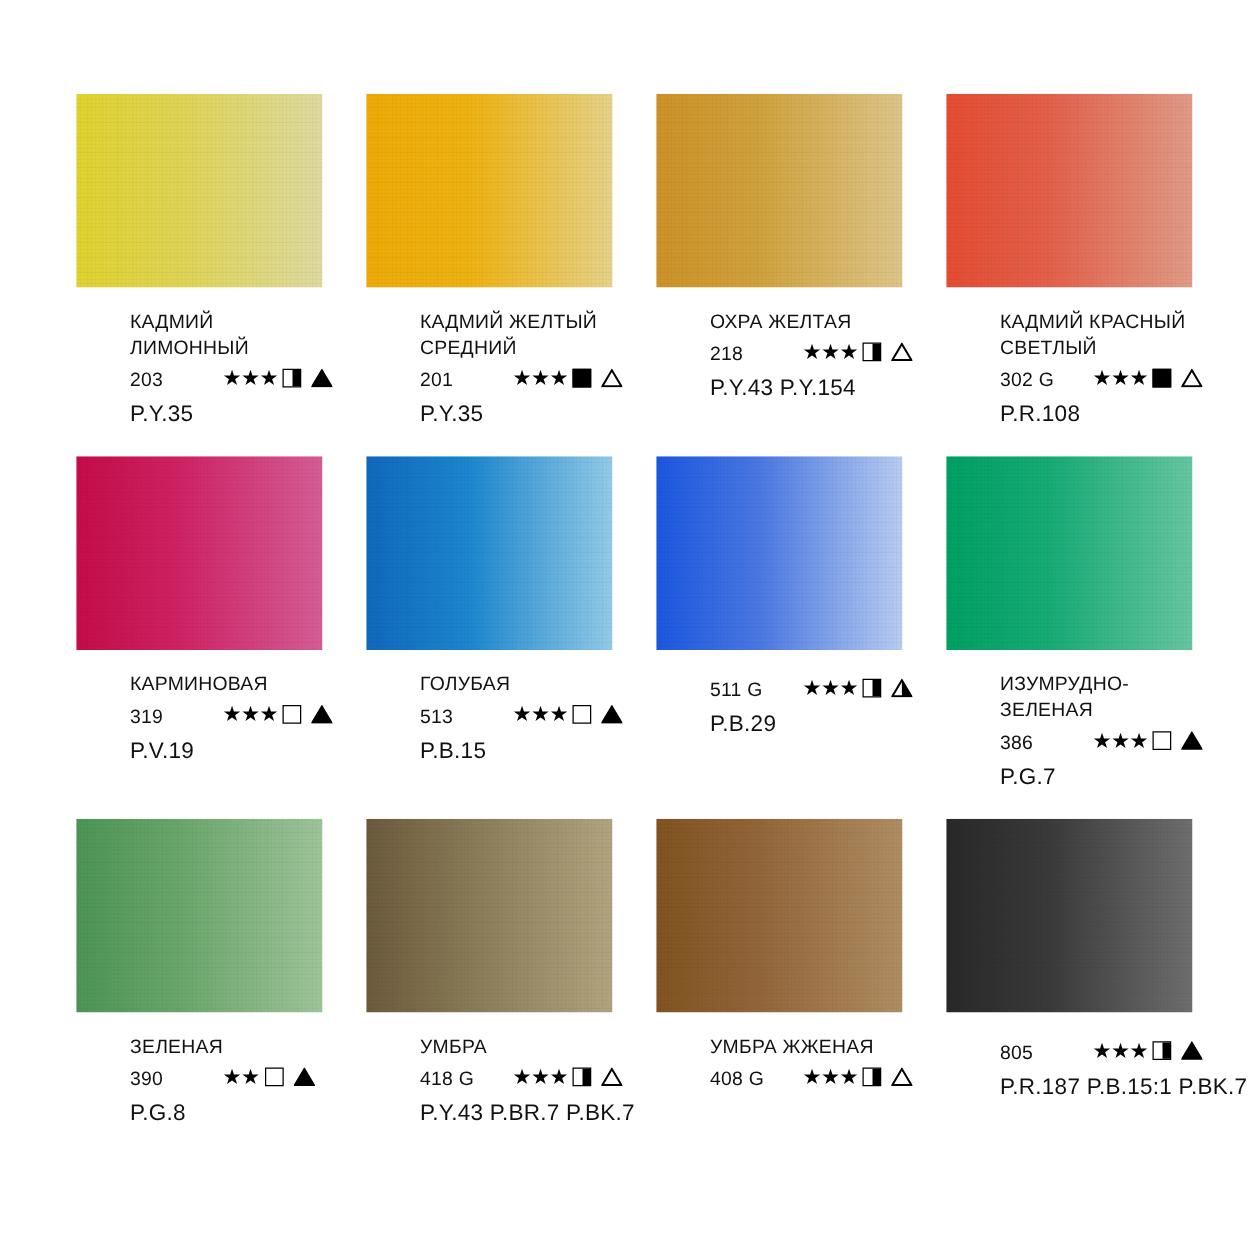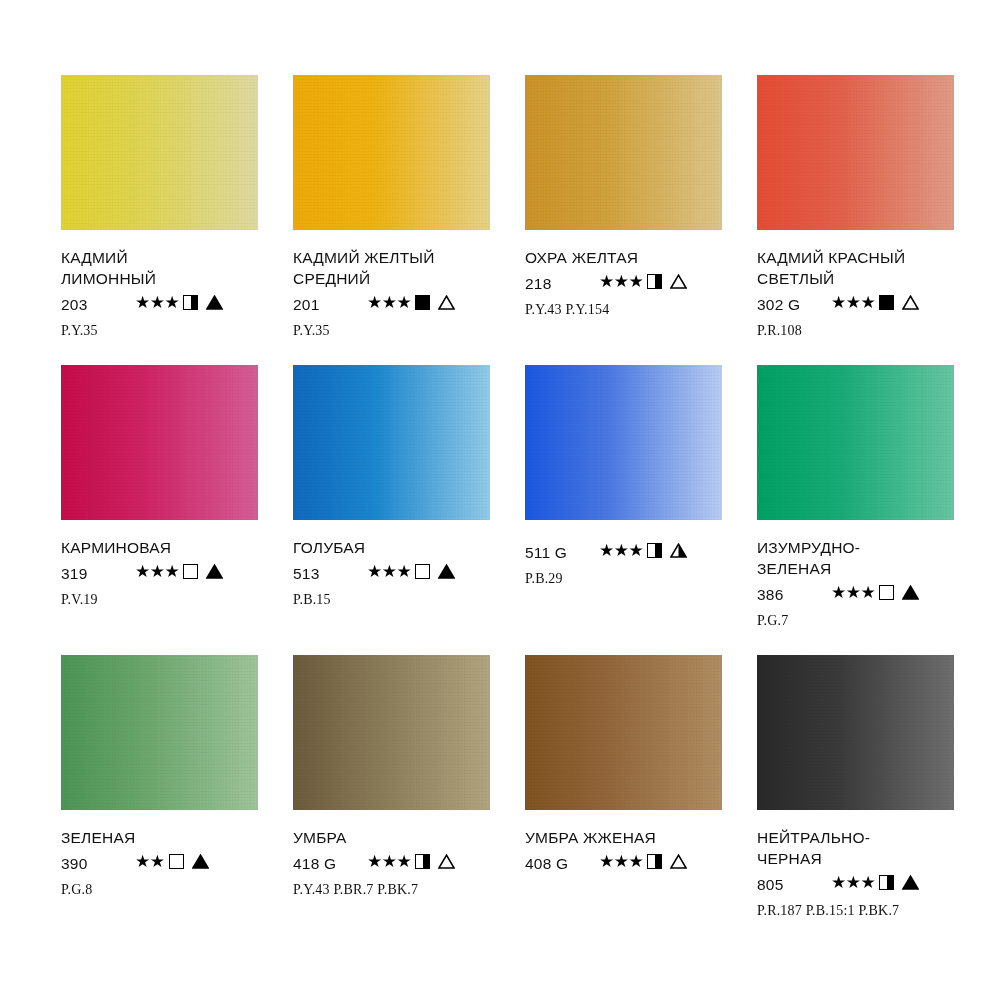--- a/index.html
+++ b/index.html
@@ -49,20 +49,21 @@
     inset: 0;
     opacity: 0.11;
     background-image:
       repeating-linear-gradient(0deg, rgba(0,0,0,.35) 0px, rgba(0,0,0,0) 1px, rgba(255,255,255,.3) 2px, rgba(0,0,0,0) 3px),
       repeating-linear-gradient(90deg, rgba(0,0,0,.3) 0px, rgba(0,0,0,0) 1px, rgba(255,255,255,.25) 2px, rgba(0,0,0,0) 3px);
     mix-blend-mode: multiply;
     pointer-events: none;
   }
   .info {
     padding-top: 17px;
+    margin-left: 43px;
   }
   .pname {
     font-size: 15.5px;
     line-height: 21px;
     letter-spacing: 0.2px;
     text-transform: uppercase;
     white-space: pre-line;
     font-weight: 400;
   }
   .meta {
@@ -114,26 +115,25 @@
     width: 50%;
     background: #000;
   }
   .tri {
     width: 17px;
     height: 15px;
     margin-left: 4px;
     display: block;
   }
   .pigments {
-    font-size: 14px;
+    font-size: 18px;
     line-height: 22px;
     margin-top: 4px;
     letter-spacing: 0.2px;
     white-space: nowrap;
-    font-family: Liberation Serif, serif;
   }
 </style>
 </head>
 <body>
 
 <div class="sheet">
   <div class="grid" id="grid">
       <div class="cell">
         <div class="swatch">
           <div class="grad" style="background: linear-gradient(90deg, rgb(224, 210, 47) 0%, rgb(223, 212, 84) 42%, rgb(222, 218, 160) 100%);"></div>
@@ -443,22 +443,20 @@
             </div>
           </div>
         </div>
       </div>
       <div class="cell">
         <div class="swatch">
           <div class="grad" style="background: linear-gradient(90deg, rgb(40, 40, 40) 0%, rgb(58, 58, 58) 42%, rgb(110, 110, 110) 100%);"></div>
           <div class="grain"></div>
         </div>
         <div class="info">
-          <div class="pname">НЕЙТРАЛЬНО-
-ЧЕРНАЯ</div>
           <div class="meta">
             <div class="idx">805</div>
             <div class="marks">
               <span class="stars">
                 <span class="star">★</span>
                 <span class="star">★</span>
                 <span class="star">★</span>
               </span>
               <span class="sqwrap">
                 <span class="sq half"></span>

